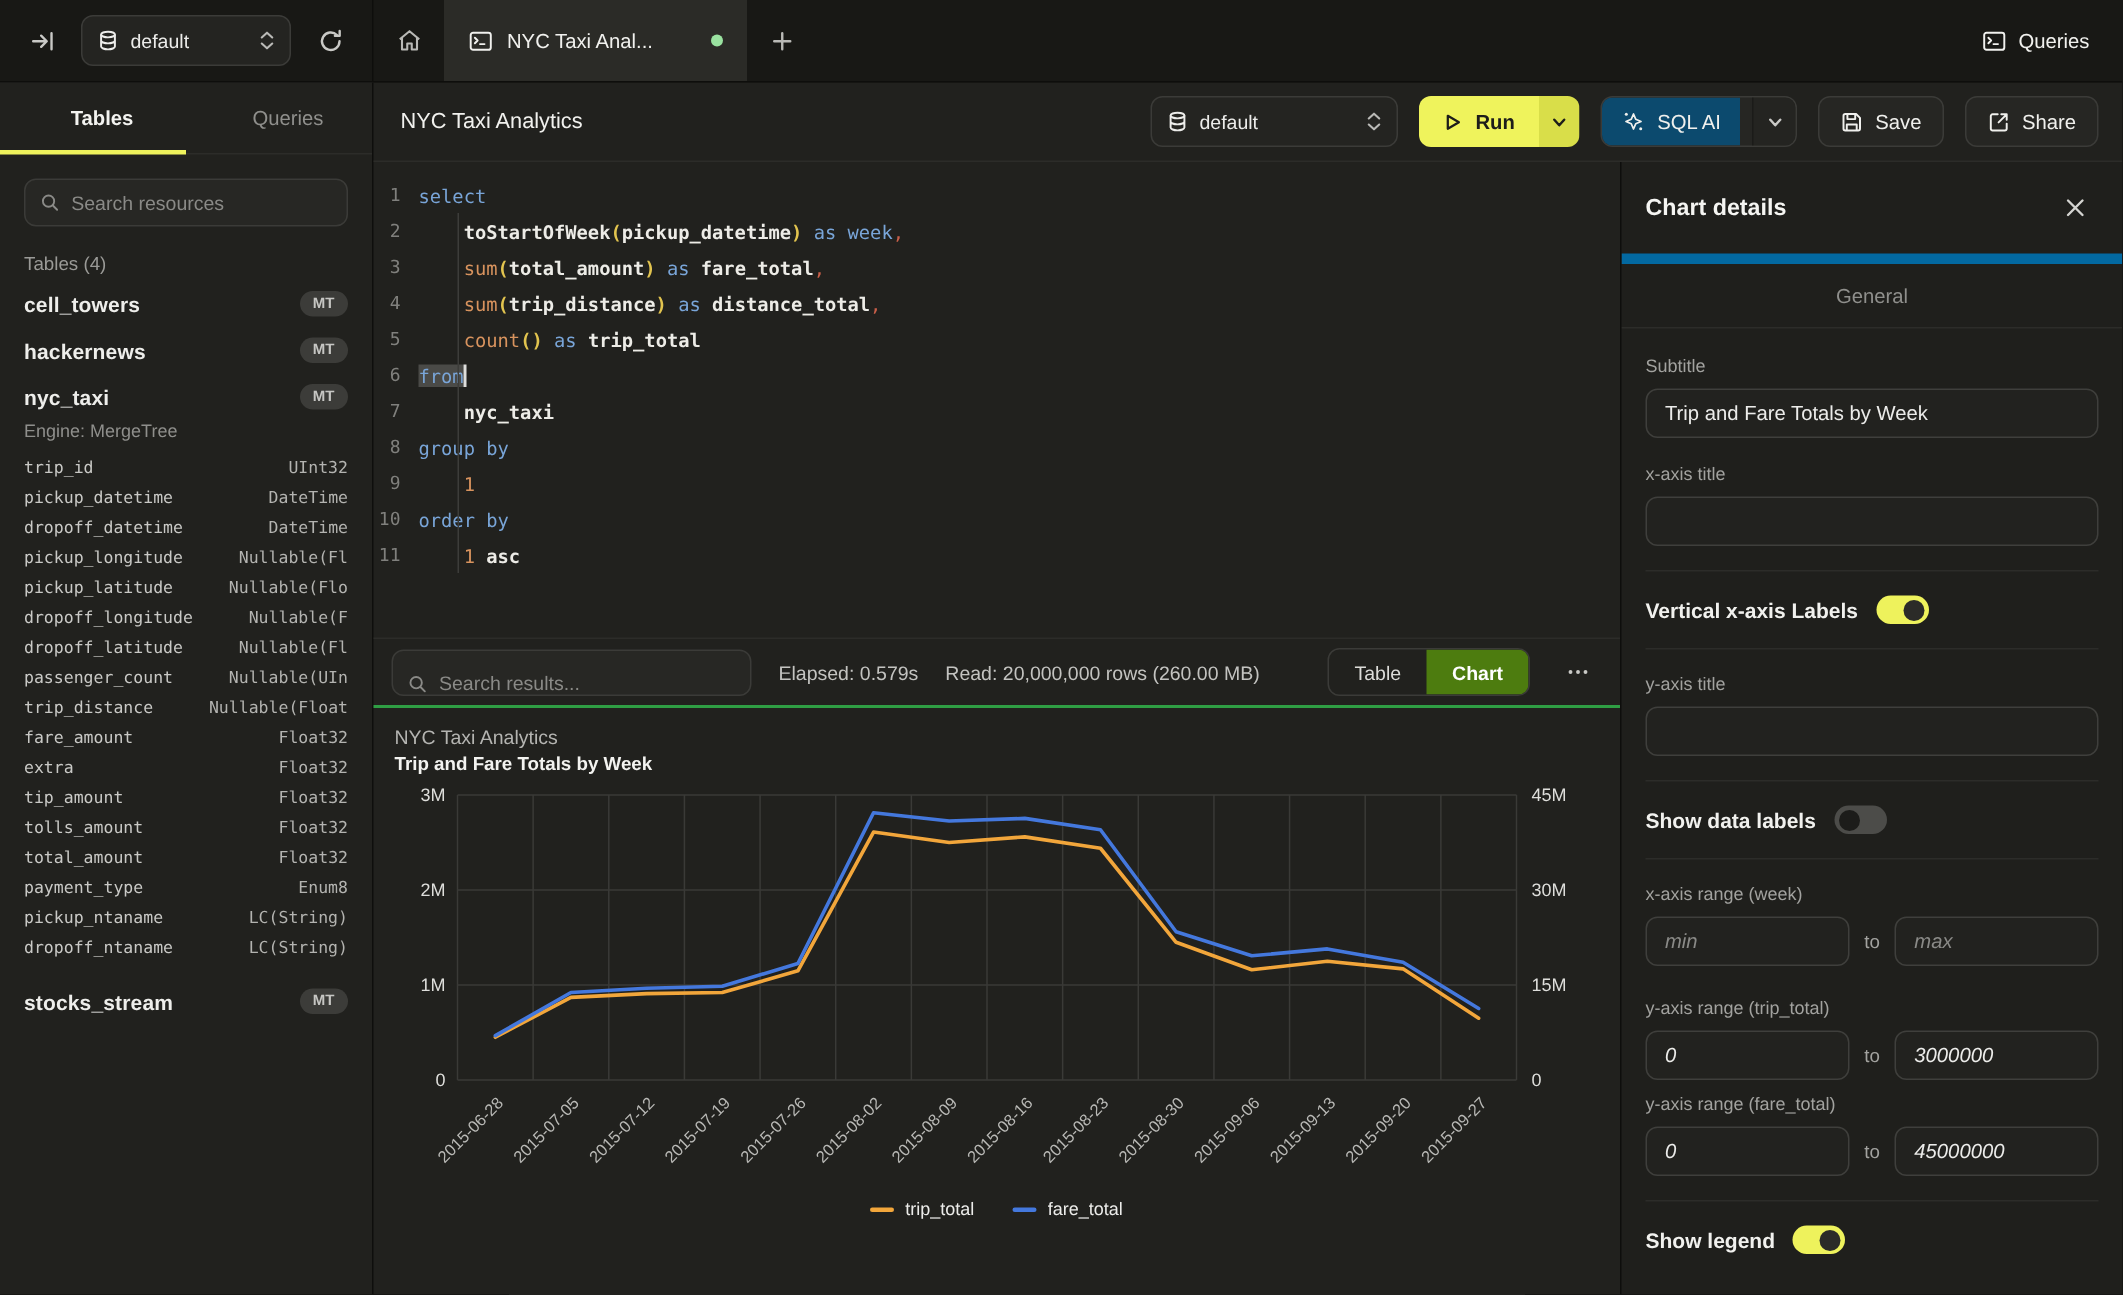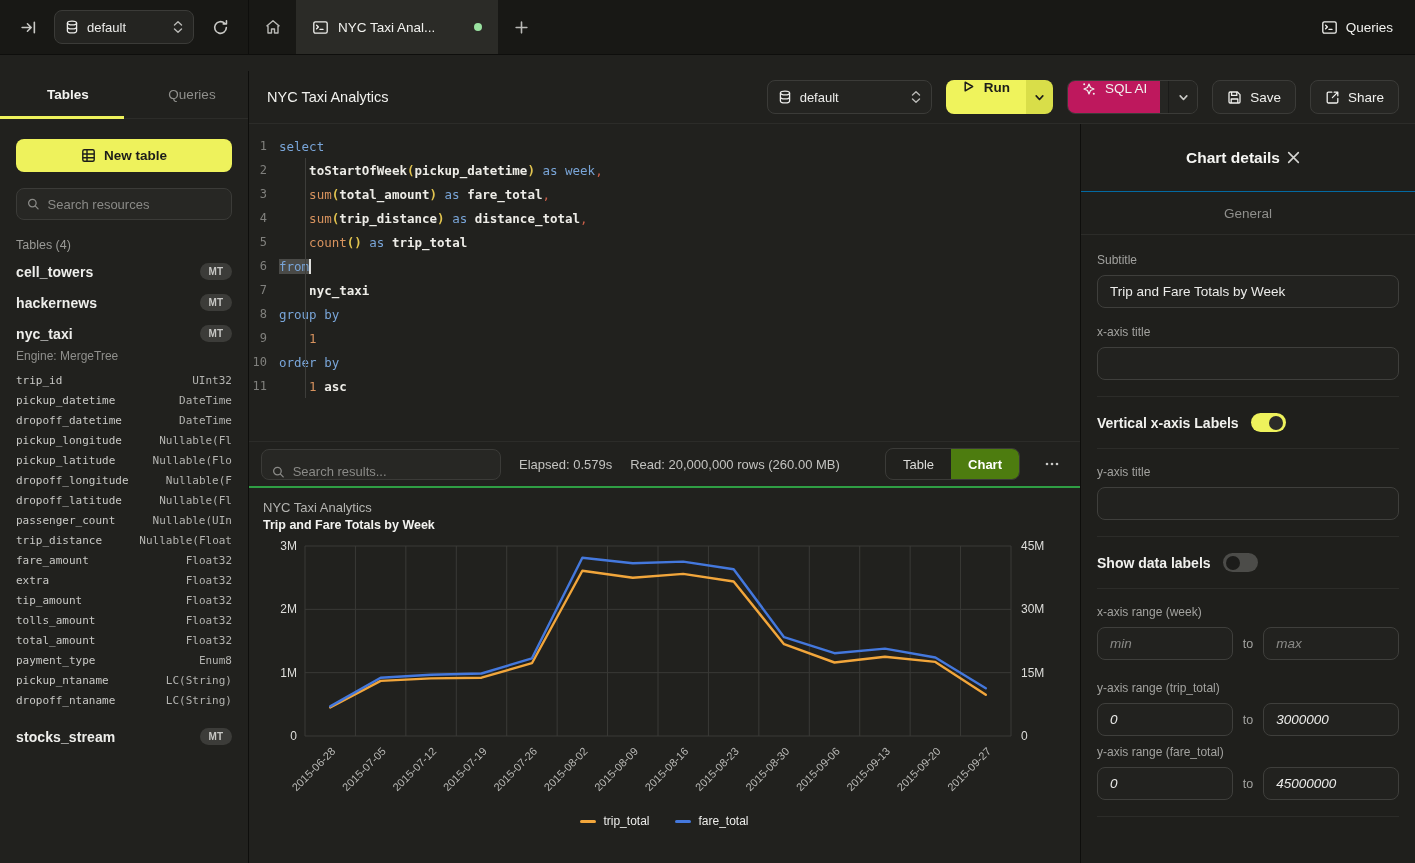--- a/index.html
+++ b/index.html
@@ -1,18 +1,18 @@
 <!DOCTYPE html>
 <html><head>
 <meta charset="utf-8">
 <style>
   * { margin:0; padding:0; box-sizing:border-box; }
   html,body { background:#121210; }
   body { font-family:"Liberation Sans", sans-serif; color:#ececea; }
-  .app { width:1415px; height:863px; background:#21211e; display:flex; flex-direction:column; overflow:hidden;gap:16px; }
+  .app { width:1415px; height:863px; background:#21211e; display:flex; flex-direction:column; overflow:hidden; }
 
   
   .topbar { height:55px; background:#181815; display:flex; align-items:stretch; border-bottom:1px solid #0e0e0c; flex:none; }
   .topbar-left { width:249px; flex:none; display:flex; align-items:center; gap:12px; padding:0 14px; border-right:1px solid #0e0e0c; }
   .icon-btn { display:flex; align-items:center; justify-content:center; width:28px; height:28px; color:#c9c9c6; cursor:pointer; background:none; border:none; }
   .select { display:flex; align-items:center; gap:8px; height:34px; padding:0 10px; background:#242421; border:1px solid #3b3b38; border-radius:8px; color:#ececea; font-size:13px; cursor:pointer; }
   .select .lbl { flex:1; }
   .topbar-select { flex:1; }
   .tabstrip { display:flex; align-items:stretch; flex:1; }
   .home-btn { width:47px; display:flex; align-items:center; justify-content:center; color:#b9b9b6; cursor:pointer; }
@@ -44,25 +44,25 @@
   .cols { padding:2px 16px 10px; }
   .col-row { display:flex; justify-content:space-between; font-family:"DejaVu Sans Mono", monospace; font-size:11px; line-height:20px; }
   .col-row .cn { color:#c9c9c6; }
   .col-row .ct { color:#b3b3b0; }
 
   
   .work-header { height:53px; flex:none; display:flex; align-items:center; border-bottom:1px solid #2c2c29; padding:0 16px 0 18px; gap:14px; }
   .work-title { font-size:14.5px; color:#f1f1ee; margin-right:auto; }
   .hdr-select { width:165px; }
   .run-btn { display:flex; height:34px; border-radius:8px; overflow:hidden; cursor:pointer; }
-  .run-main { background:#eff35c; color:#1d1d1a; font-size:13.5px; font-weight:bold; display:flex; align-items:flex-start; gap:9px; padding:0 16px; }
+  .run-main { background:#eff35c; color:#1d1d1a; font-size:13.5px; font-weight:bold; display:flex; align-items:center; gap:9px; padding:0 16px; }
   .run-caret { background:#d9de49; display:flex; align-items:center; justify-content:center; width:27px; color:#1d1d1a; }
   .dark-btn { display:flex; align-items:center; gap:8px; height:34px; padding:0 14px; background:#262623; border:1px solid #3b3b38; border-radius:8px; color:#f0f0ed; font-size:13.5px; cursor:pointer; }
   .sqlai { padding:0; border:1px solid #3b3b38; overflow:hidden; }
-  .sqlai .sqlai-main { display:flex; align-items:flex-start; gap:8px; padding:0 13px; height:100%; background:#be185d; }
+  .sqlai .sqlai-main { display:flex; align-items:center; gap:8px; padding:0 13px; height:100%; background:#0c4a6e; }
   .sqlai .sqlai-caret { width:29px; height:100%; display:flex; align-items:center; justify-content:center; background:#242421; border-left:1px solid #1b1b19; color:#c9c9c6; }
 
   
   .content-row { flex:1; display:flex; min-height:0; }
   .editor-col { width:831px; flex:none; display:flex; flex-direction:column; min-height:0; }
   .editor { height:317px; flex:none; position:relative; padding-top:10px; overflow:hidden; }
   .indent-guide { position:absolute; left:56px; top:34px; height:240px; width:1px; background:#3d3d3a; }
   .ed-line { display:flex; height:24px; align-items:center; }
   .ln { width:30px; flex:none; text-align:right; padding-right:12px; font-family:"DejaVu Sans Mono", monospace; font-size:12px; color:#80807d; }
   .code { white-space:pre; font-family:"DejaVu Sans Mono", monospace; font-size:12.5px; }
@@ -91,21 +91,21 @@
   .chart-panel { flex:1; padding:12px 14px 6px; min-height:0; }
   .chart-title { font-size:13px; color:#b4b4b1; }
   .chart-subtitle { font-size:12.5px; font-weight:bold; color:#f3f3f0; margin-top:3px; }
   .chart-svg-wrap { margin-top:6px; }
   .legend { display:flex; justify-content:center; gap:26px; margin-top:0px; }
   .legend-item { display:flex; align-items:center; gap:7px; font-size:12px; color:#ececea; cursor:pointer; }
   .legend-swatch { width:16px; height:3px; border-radius:2px; }
 
   
   .details { width:335px; flex:none; background:#1f1f1c; border-left:1px solid #0e0e0c; display:flex; flex-direction:column; overflow:hidden; }
-  .details-header { height:68px; flex:none; display:flex; align-items:center; justify-content:center; padding:0 18px 0 16px; border-bottom:1px solid #0369a1; }
+  .details-header { height:68px; flex:none; display:flex; align-items:center; justify-content:space-between; padding:0 18px 0 16px; border-bottom:7px solid #0369a1; }
   .details-title { font-size:15.5px; font-weight:bold; color:#f5f5f2; }
   .details-tabs { height:43px; flex:none; display:flex; border-bottom:1px solid #2c2c29; }
   .details-tab { flex:1; display:flex; align-items:center; justify-content:center; font-size:13.5px; color:#8f8f8c; cursor:pointer; position:relative; }
   .details-tab.active { color:#f3f3f0; font-weight:bold; }
   .details-tab.active::after { content:""; position:absolute; left:0; right:0; bottom:-1px; height:2px; background:#eef25c; }
   .details-body { padding:18px 16px 0; overflow:hidden; }
   .fld-label { font-size:12px; color:#a2a29f; margin-bottom:8px; }
   .fld-input { width:100%; height:33px; background:#22221f; border:1px solid #3f3f3c; border-radius:8px; color:#ececea; font-size:13.5px; padding:0 12px; outline:none; font-family:inherit; }
   .fld-input::placeholder { color:#8a8a87; }
   .fld-gap { height:17px; }
@@ -181,27 +181,20 @@
     </div>
   </div>
 
   <div class="main">
 
     <div class="sidebar">
       <div class="side-tabs">
         <div class="side-tab active">Tables</div>
         <div class="side-tab">Queries</div>
       </div>
-      <button class="newtable-btn">
-        <svg class="ic" width="15" height="15" viewBox="0 0 15 15" fill="none" stroke="#1d1d1a" stroke-width="1.4">
-            <rect x="1.8" y="1.8" width="11.4" height="11.4" rx="1.5"></rect>
-            <path d="M1.8 6h11.4M1.8 9.8h11.4M6 1.8v11.4"></path>
-          </svg>
-        <span>New table</span>
-      </button>
       <div class="side-search">
         <svg class="ic" width="14" height="14" viewBox="0 0 14 14" fill="none" stroke="#8a8a87" stroke-width="1.4" stroke-linecap="round">
             <circle cx="6" cy="6" r="4.2"></circle>
             <path d="m9.4 9.4 3 3"></path>
           </svg>
         <input placeholder="Search resources" style="">
       </div>
       <div class="side-section-label">Tables (4)</div>
       <div class="tables-list" id="tables-list">
           <div class="table-row">
@@ -540,18 +533,24 @@
               <input class="fld-input" value="3000000" style="">
             </div>
             <div class="fld-gap" style="height:9px"></div>
             <div class="fld-label">y-axis range (fare_total)</div>
             <div class="range-row">
               <input class="fld-input" value="0" style="">
               <span class="range-to">to</span>
               <input class="fld-input" value="45000000" style="">
             </div>
             <div class="divider"></div>
+            <div class="toggle-row">
+              <span class="tr-label">Show legend</span>
+              <div class="toggle on">
+                  <div class="knob"></div>
+                </div>
+            </div>
           </div>
         </div>
       </div>
     </div>
   </div>
 </div>
 
 </body></html>

